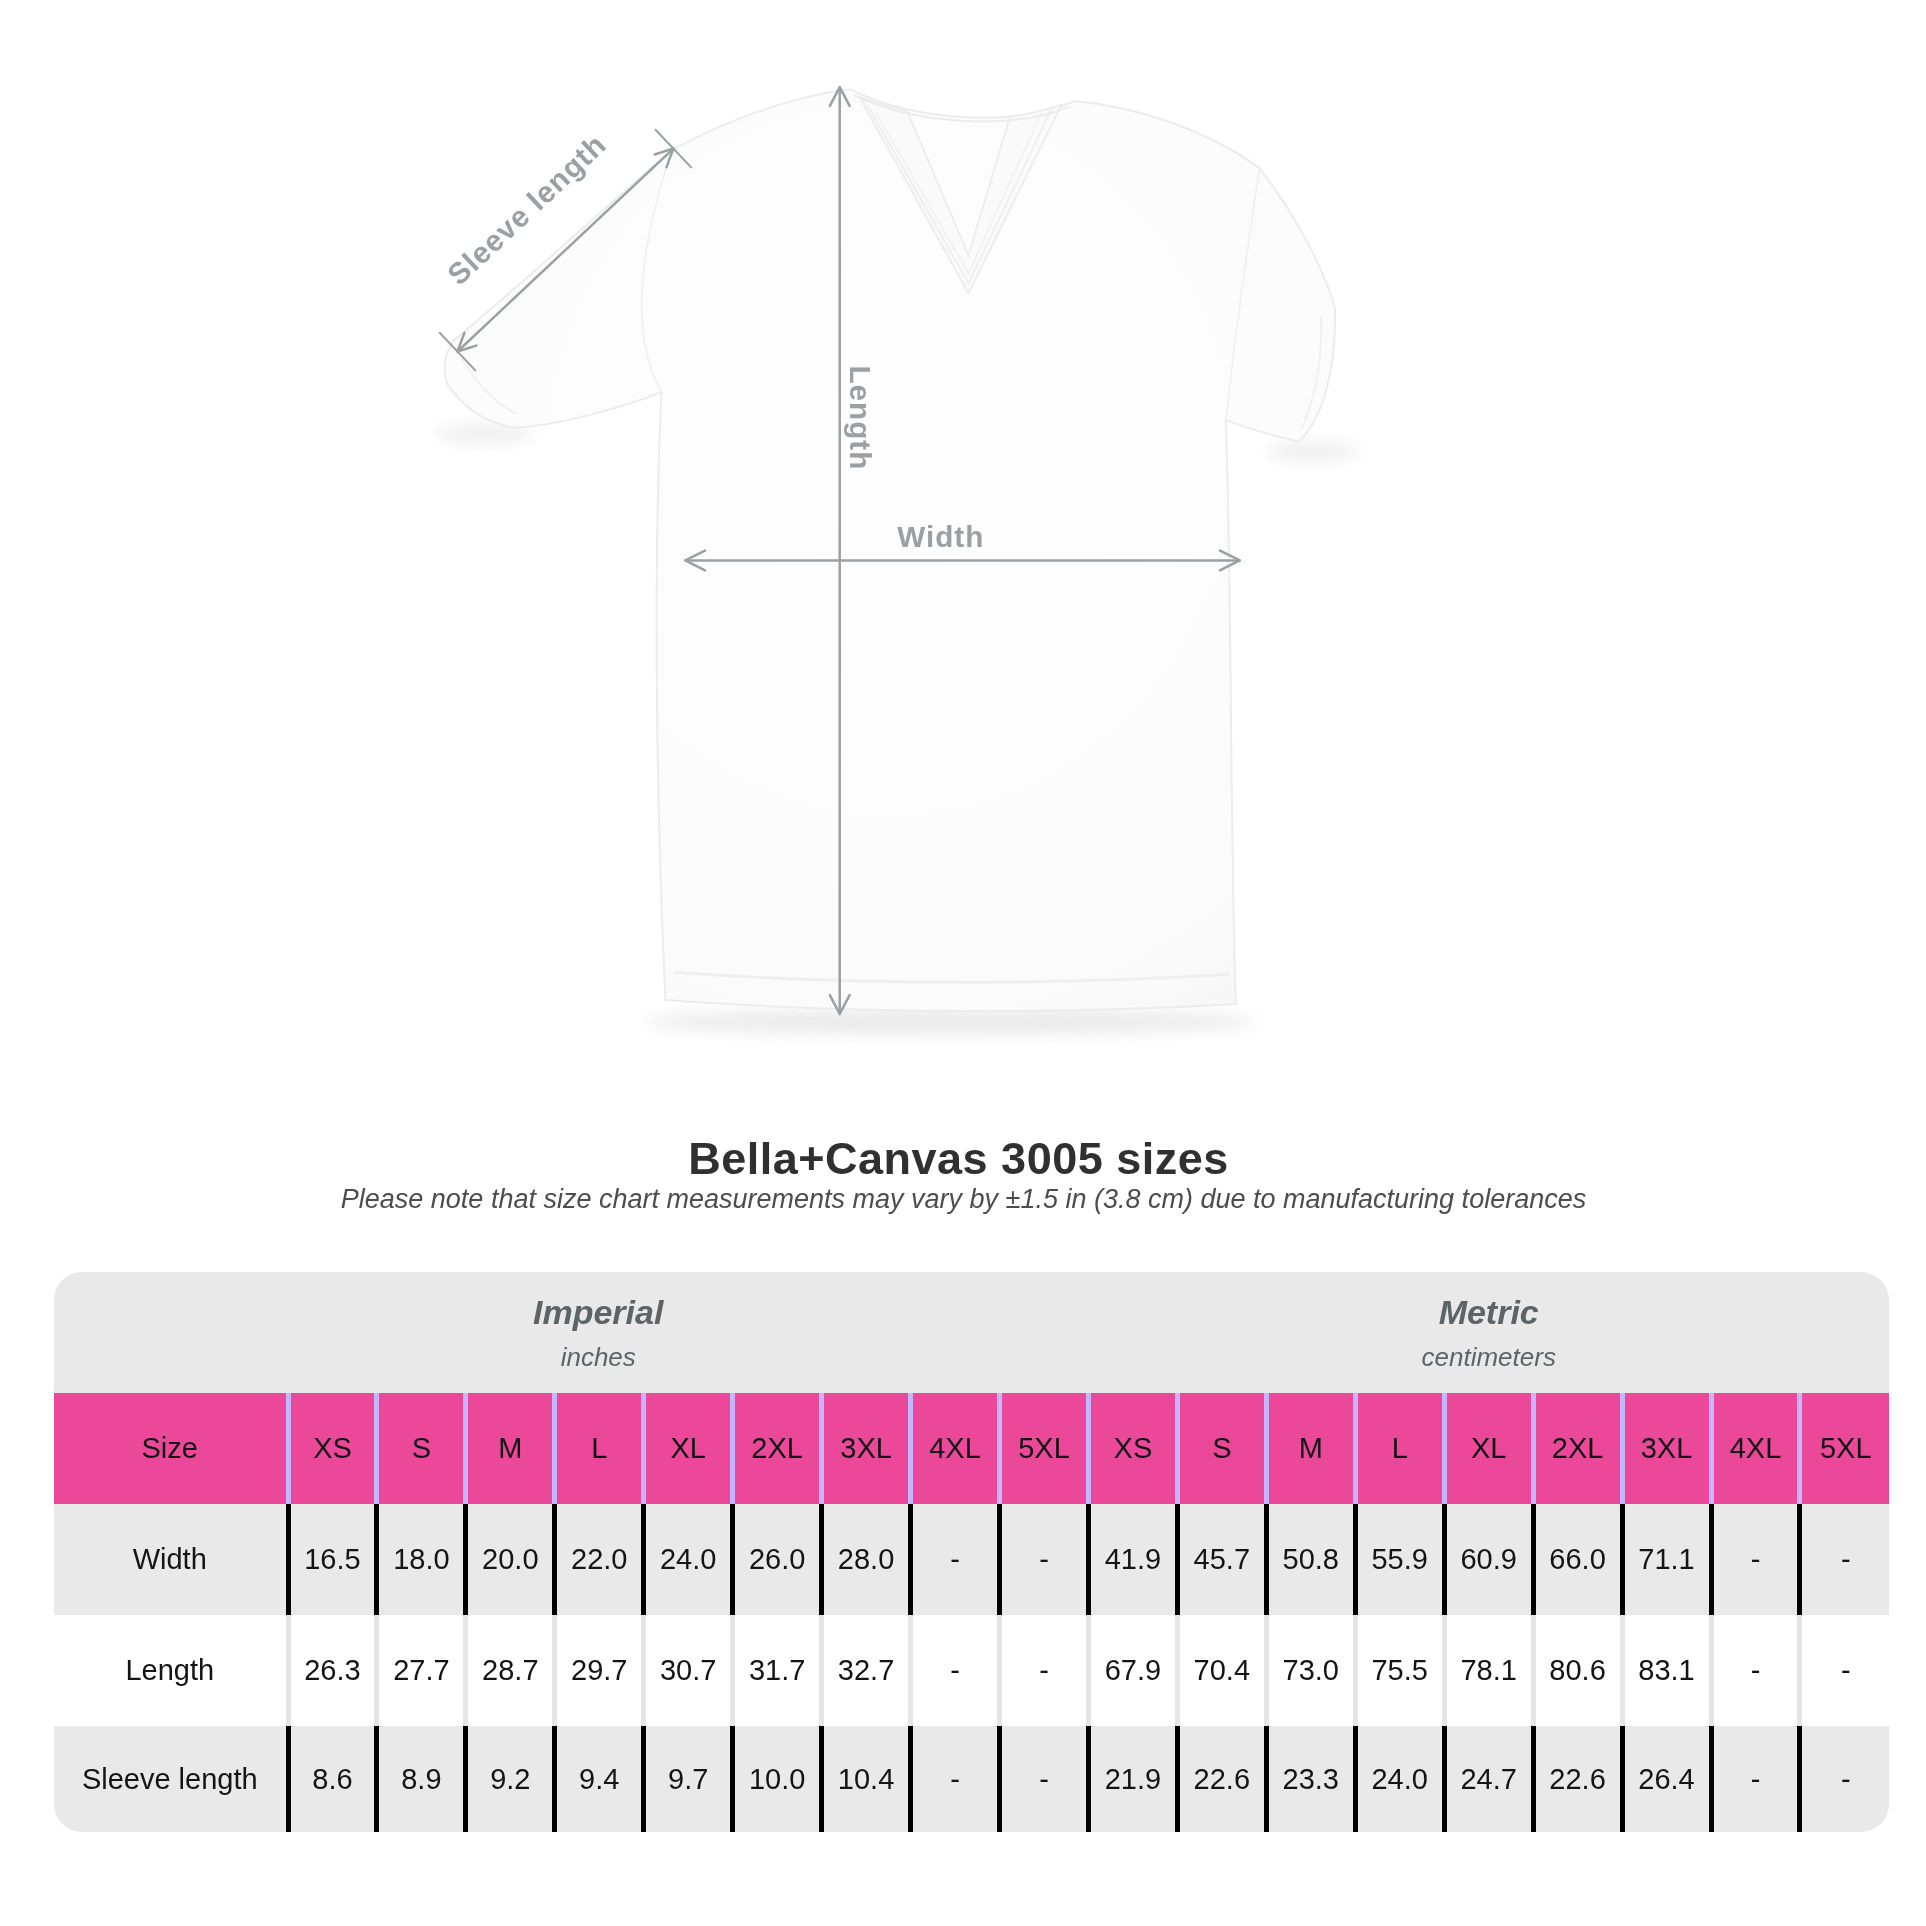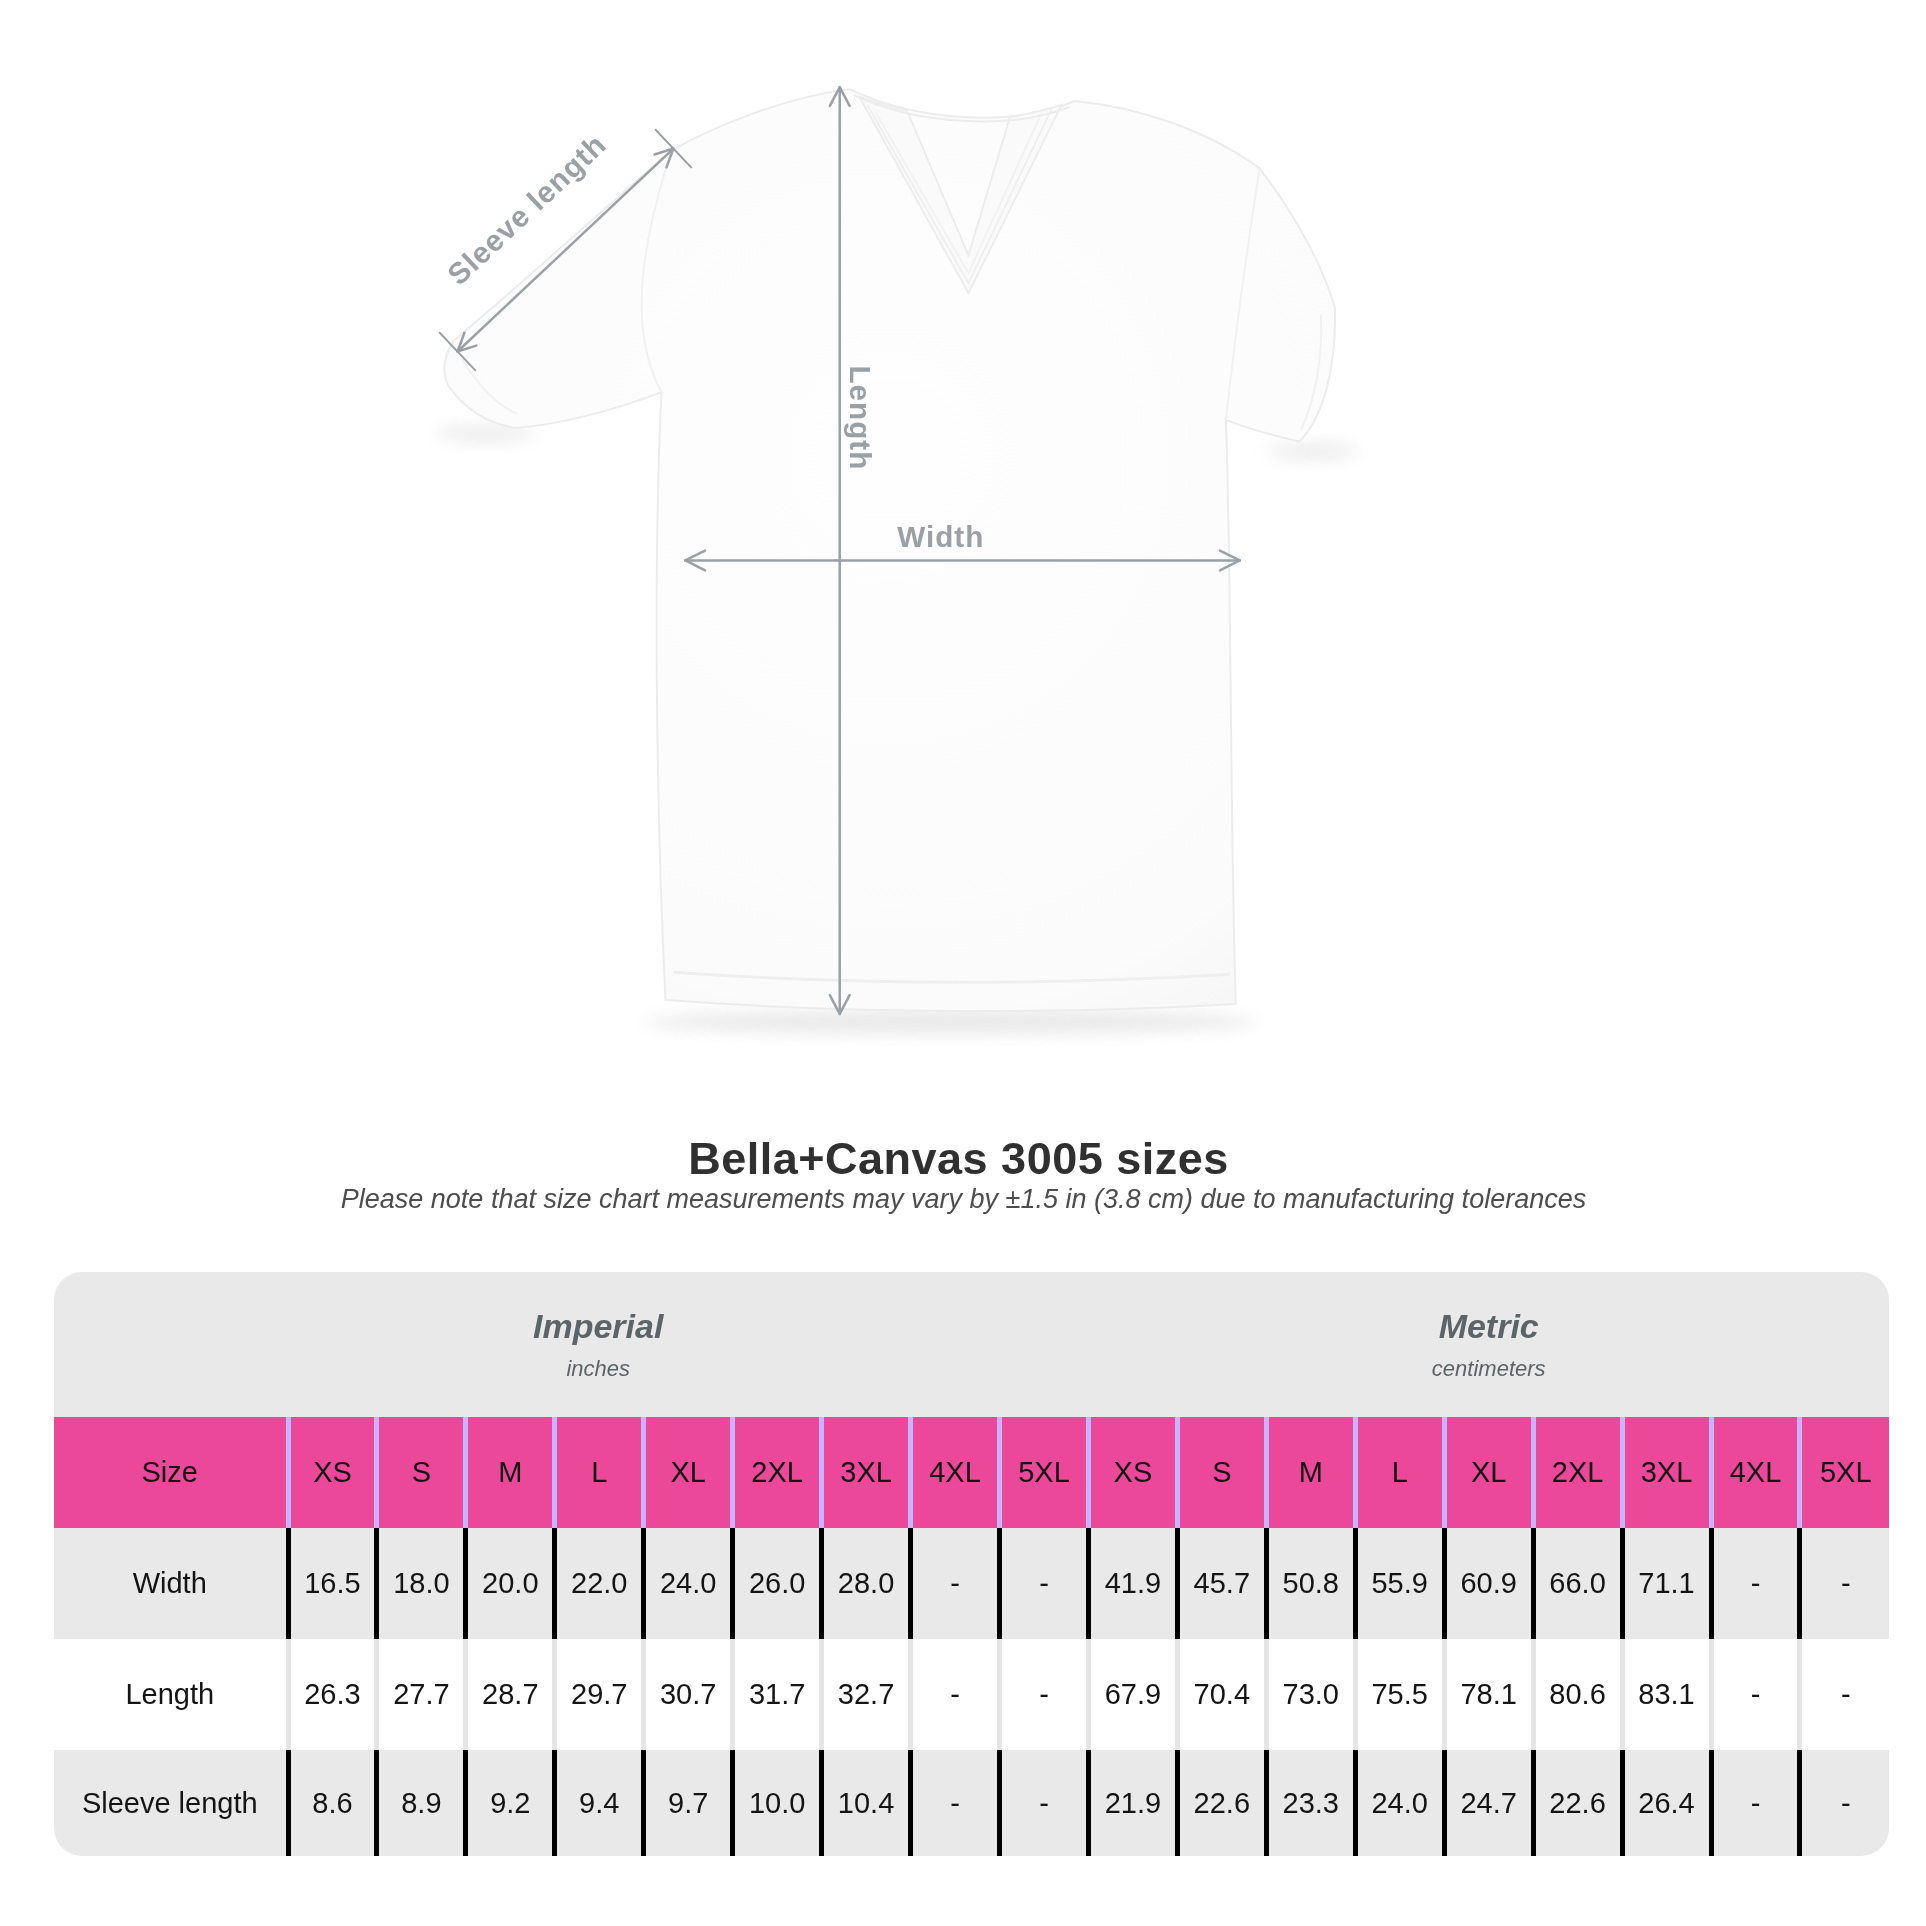--- a/index.html
+++ b/index.html
@@ -38,23 +38,23 @@
   }
   table.size-table{
     width:1835px;table-layout:fixed;border-collapse:collapse;
   }
   .size-table td,.size-table th{
     text-align:center;vertical-align:middle;
     font-size:29px;color:#141414;font-weight:normal;
     padding:0;
   }
   
-  tr.units td{background:#e9e9e9;height:145px;}
+  tr.units td{background:#e9e9e9;height:121px;}
   .unit-label{font-size:34px;font-weight:bold;font-style:italic;color:#5d6468;}
-  .unit-sub{font-size:22px;font-style:italic;color:#5d6468;margin-top:10px;}
+  .unit-sub{font-size:26px;font-style:italic;color:#5d6468;margin-top:10px;}
   td.unit-cell.imperial .unit-inner{padding-left:54px;}
   
   tr.sizes th{background:#ec4899;height:111px;}
   tr.sizes th:not(:first-child){border-left:5px solid #c4b5fd;}
   
   tr.data td{background:#ffffff;height:111px;}
   tr.data td:not(:first-child){border-left:5px solid #e5e5e5;}
   tr.data.stripe td{background:#e9e9e9;}
   tr.data.stripe td:not(:first-child){border-left:5px solid #000000;}
   tr.data.last td{height:106px;}

